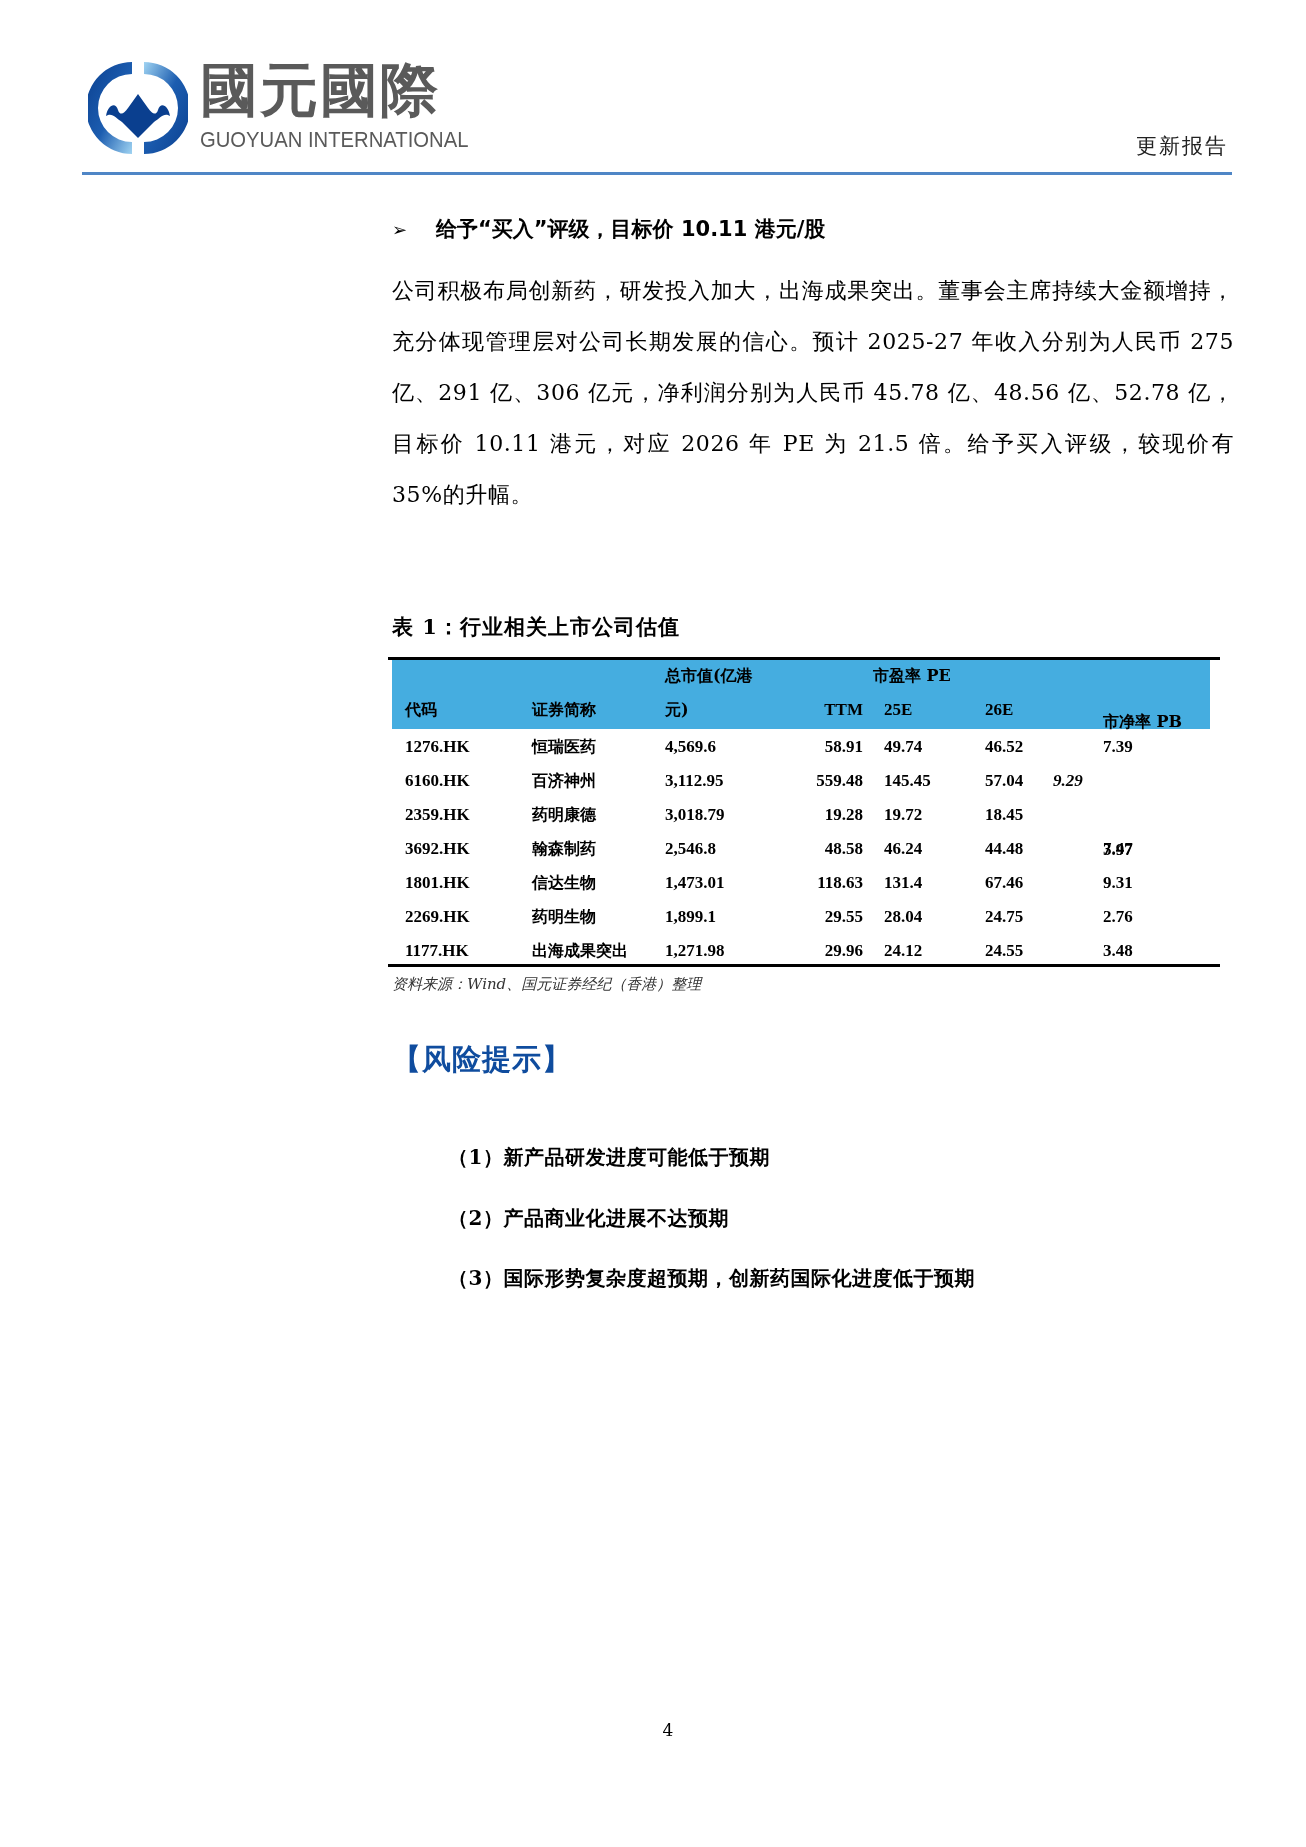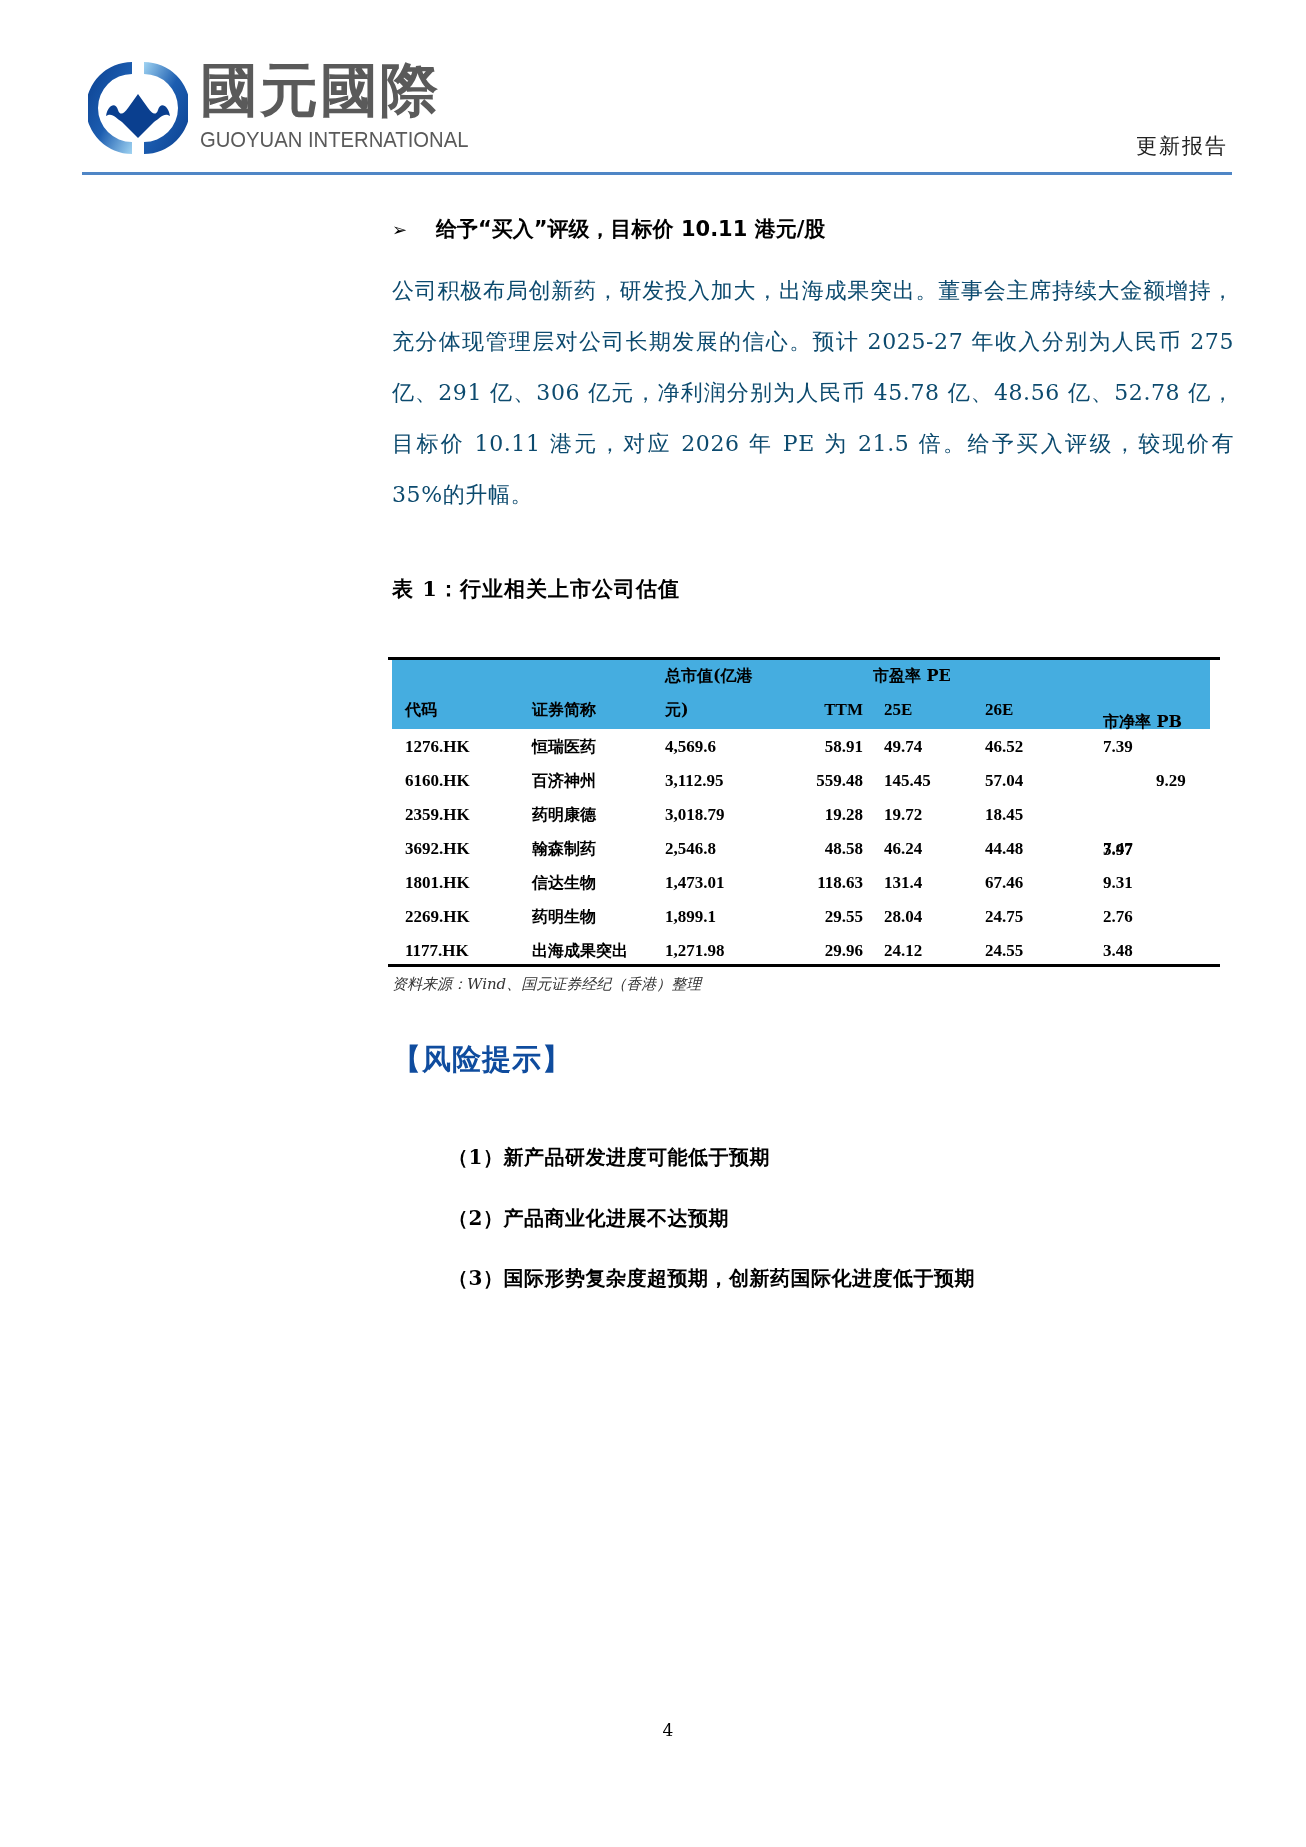--- a/index.html
+++ b/index.html
@@ -15,25 +15,25 @@
              font-size:22px; line-height:24px; color:#5a5a5a; letter-spacing:0px; white-space:nowrap; transform:scaleX(0.92); transform-origin:left top; }
   .report-type { right:78px; top:133px; font-size:21px; line-height:26px; color:#222; letter-spacing:2px; }
   .header-rule { left:82px; top:172px; width:1150px; height:3px; background:#4f86c6; }
 
   
   .sec-head { left:392px; top:214px; font-family:"DejaVu Sans","Liberation Sans",sans-serif; font-weight:bold;
               font-size:21px; line-height:30px; white-space:nowrap; }
   .sec-head .arrow { display:inline-block; width:44px; font-size:18px; }
 
   
-  .para { left:392px; top:265px; width:842px; font-size:22px; line-height:51px; color:#0c4a6e;
+  .para { left:392px; top:265px; width:842px; font-size:22px; line-height:51px; color:#000000;
           text-align:justify; letter-spacing:0.6px; }
 
   
-  .tbl-title { left:392px; top:574px; font-weight:bold; font-size:21px; line-height:30px; letter-spacing:1px; white-space:nowrap; }
+  .tbl-title { left:392px; top:612px; font-weight:bold; font-size:21px; line-height:30px; letter-spacing:1px; white-space:nowrap; }
   .tbl-top-rule { left:388px; top:657px; width:832px; height:3px; background:#000; }
   .tbl-head-bg { left:392px; top:660px; width:818px; height:69px; background:#45ade0; }
   .tbl-bottom-rule { left:388px; top:964px; width:832px; height:3px; background:#000; }
   .cell { position:absolute; font-weight:bold; font-size:16px; line-height:20px; white-space:nowrap; }
   .cell.num { font-family:"Liberation Serif","DejaVu Serif",serif; font-size:17px; }
   .cell.r { text-align:right; }
   .src { left:392px; top:973px; font-style:italic; font-size:15px; line-height:22px; color:#333; white-space:nowrap; }
 
   
   .risk-title { left:392px; top:1040px; font-size:29px; line-height:38px; color:#0f4c9e; font-weight:bold; white-space:nowrap; letter-spacing:1px; }
@@ -100,21 +100,21 @@
   <div class="cell num" style="left:985px; top:737px;">46.52</div>
   <div class="cell num" style="left:1103px; top:737px;">7.39</div>
 </div>
 <div>
   <div class="cell num" style="left:405px; top:771px;">6160.HK</div>
   <div class="cell" style="left:532px; top:771px;">百济神州</div>
   <div class="cell num" style="left:665px; top:771px;">3,112.95</div>
   <div class="cell num r" style="left:783px; width:80px; top:771px;">559.48</div>
   <div class="cell num" style="left:884px; top:771px;">145.45</div>
   <div class="cell num" style="left:985px; top:771px;">57.04</div>
-  <div class="cell num" style="left:1156px; top:771px;">9.29</div>
+  <div class="cell num" style="left:1053px; top:771px;font-style:italic;">9.29</div>
 </div>
 <div>
   <div class="cell num" style="left:405px; top:805px;">2359.HK</div>
   <div class="cell" style="left:532px; top:805px;">药明康德</div>
   <div class="cell num" style="left:665px; top:805px;">3,018.79</div>
   <div class="cell num r" style="left:783px; width:80px; top:805px;">19.28</div>
   <div class="cell num" style="left:884px; top:805px;">19.72</div>
   <div class="cell num" style="left:985px; top:805px;">18.45</div>
   <div class="cell num" style="left:1103px; top:840px;">3.97</div>
 </div>

